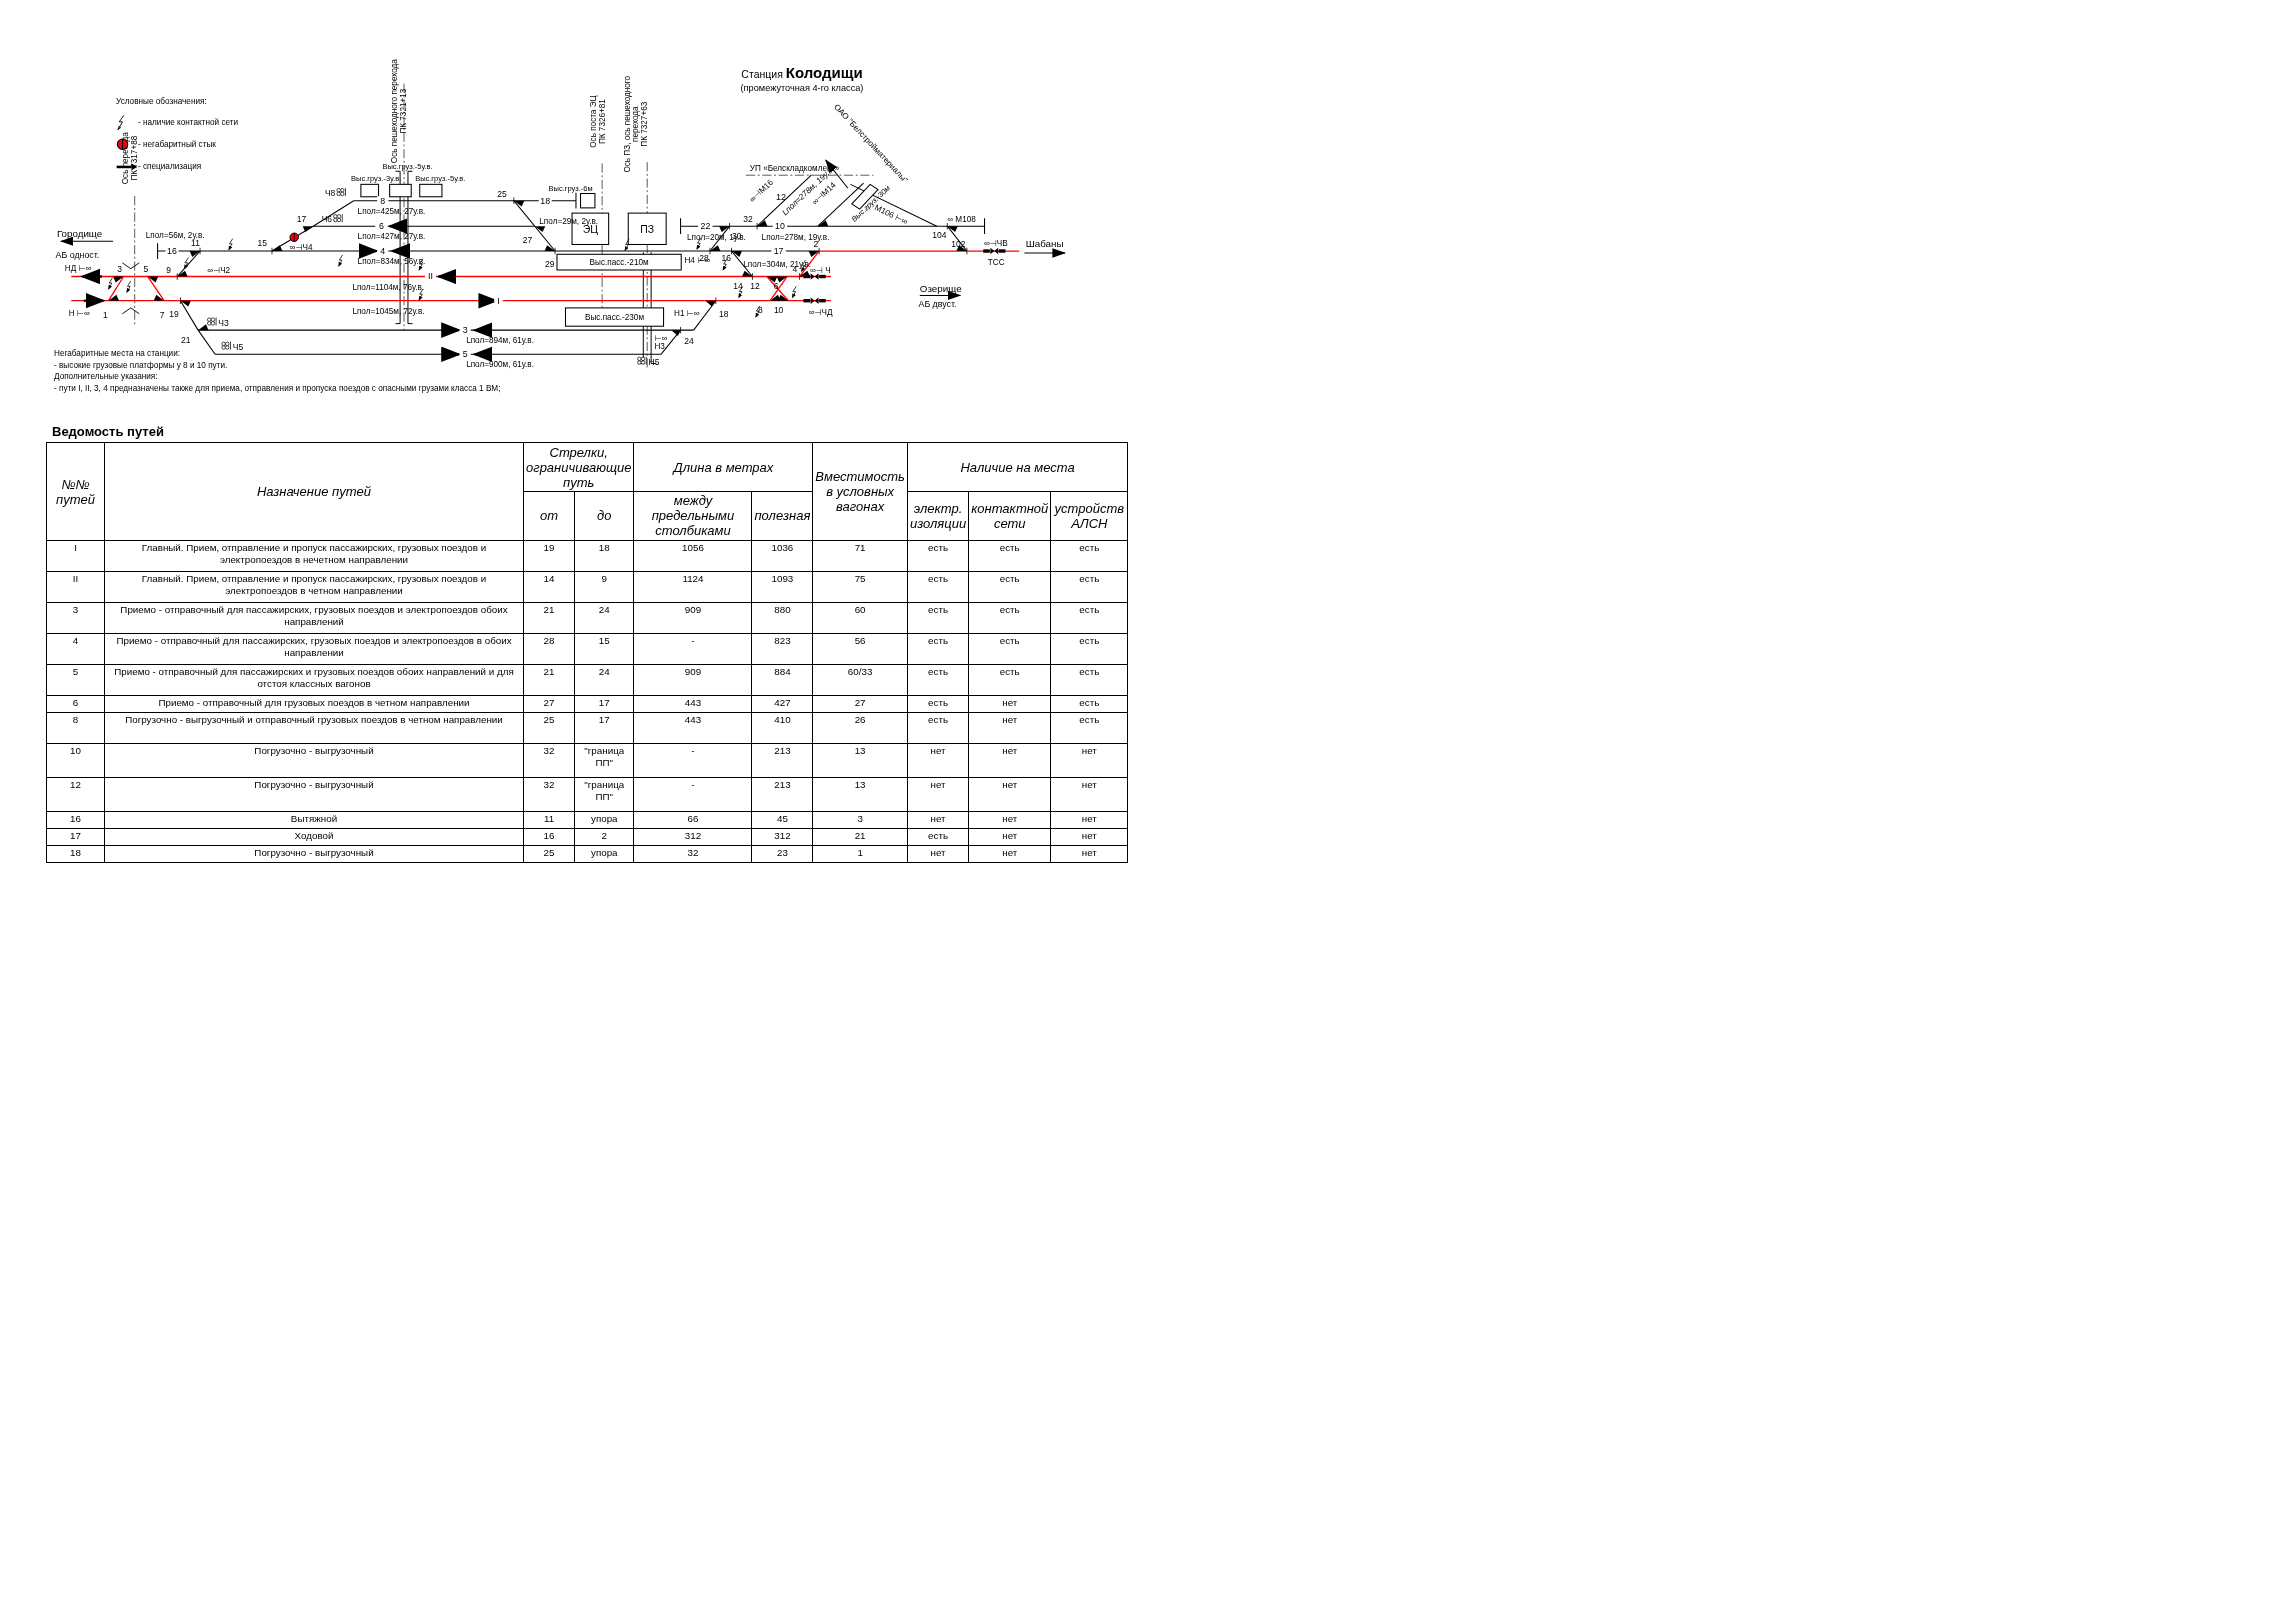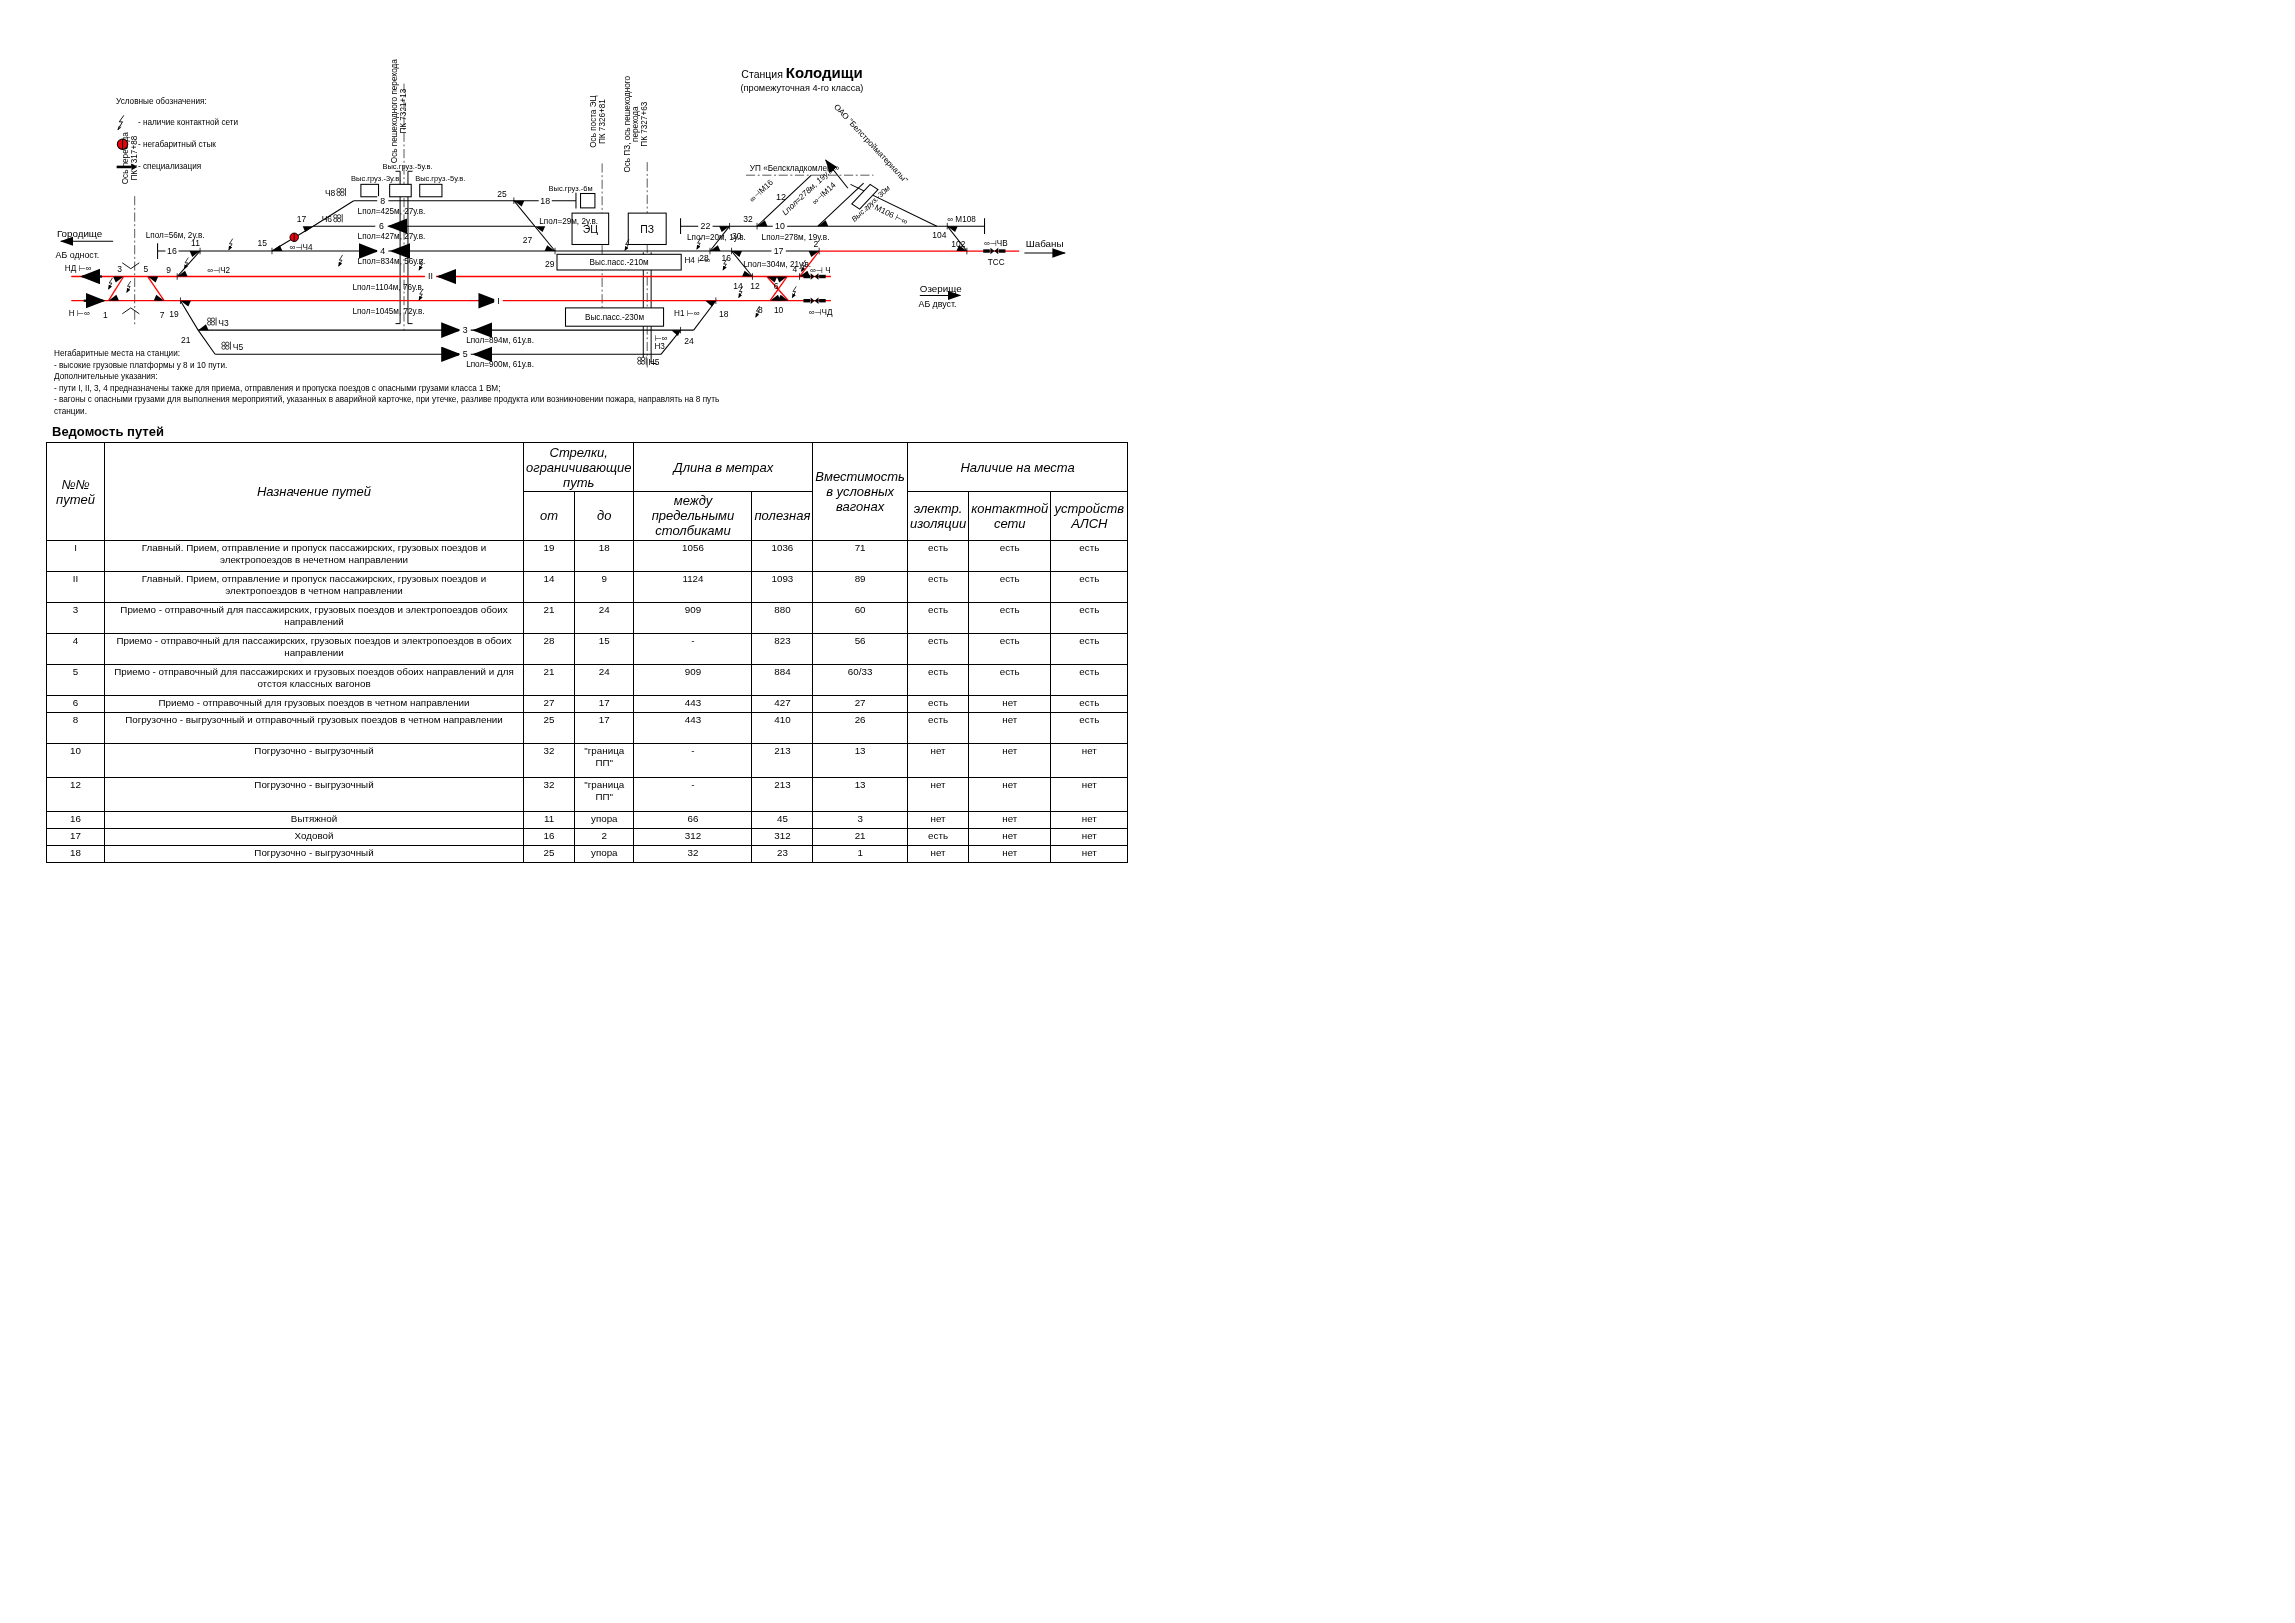--- a/index.html
+++ b/index.html
@@ -396,21 +396,20 @@
   <div class="station-title">
     <div class="l1"><span>Станция</span> <b>Колодищи</b></div>
     <div class="l2">(промежуточная 4-го класса)</div>
   </div>
 
   <div class="notes">
     <div>Негабаритные места на станции:</div>
     <div>- высокие грузовые платформы у 8 и 10 пути.</div>
     <div>Дополнительные указания:</div>
     <div>- пути I, II, 3, 4 предназначены также для приема, отправления и пропуска поездов с опасными грузами класса 1 ВМ;</div>
-    <div>- вагоны с опасными грузами для выполнения мероприятий, указанных в аварийной карточке, при утечке, разливе продукта или возникновении пожара, направлять на 8 путь станции.</div>
   </div>
 </div>
 
 <div class="sheet-title">Ведомость путей</div>
 
 <table class="vp">
   <colgroup>
     <col class="c-num">
       <col class="c-purpose">
       <col class="c-from">
@@ -454,21 +453,21 @@
     <td>есть</td>
     <td>есть</td>
   </tr>
       <tr style="height: 31px;">
     <td>II</td>
     <td class="purpose">Главный. Прием, отправление и пропуск пассажирских, грузовых поездов и электропоездов в четном направлении</td>
     <td>14</td>
     <td>9</td>
     <td>1124</td>
     <td>1093</td>
-    <td>89</td>
+    <td>75</td>
     <td>есть</td>
     <td>есть</td>
     <td>есть</td>
   </tr>
       <tr style="height: 31px;">
     <td>3</td>
     <td class="purpose">Приемо - отправочный для пассажирских, грузовых поездов и электропоездов обоих направлений</td>
     <td>21</td>
     <td>24</td>
     <td>909</td>

